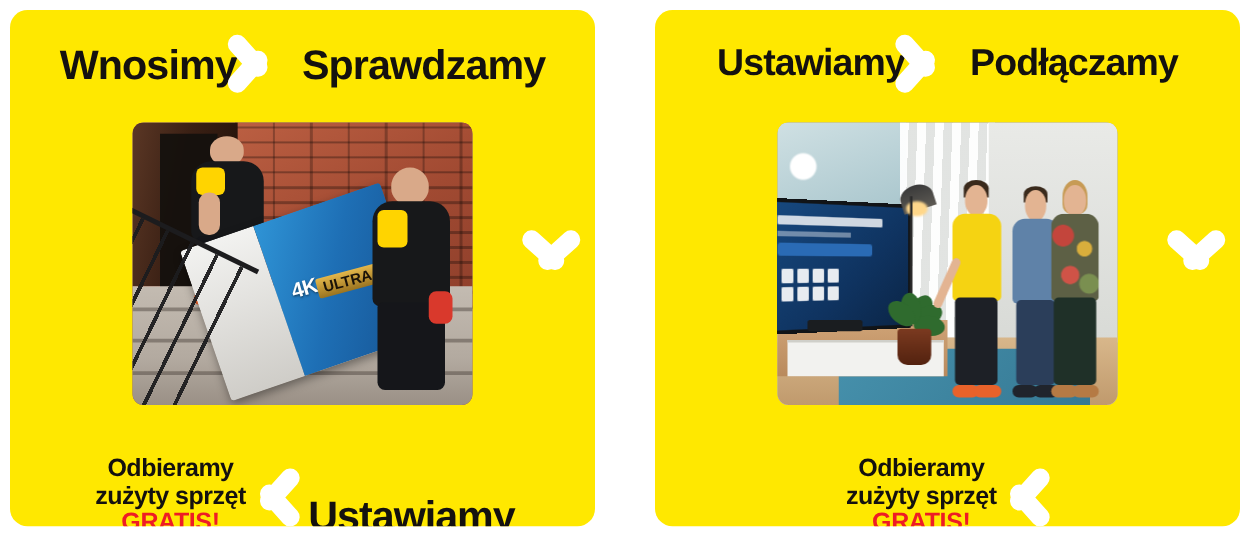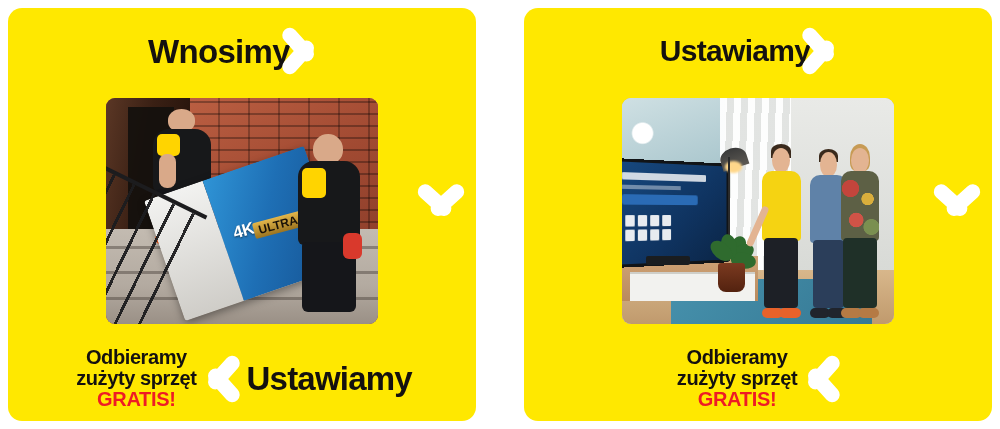--- a/index.html
+++ b/index.html
@@ -140,21 +140,21 @@
   }
   .card-2 .photo { width: 272px; height: 226px; }
 
   
   .row-bottom {
     position: absolute;
     left: 4px; right: 0;
     top: 320px;
     height: 101px;
     display: flex;
-    align-items: center;
+    align-items: flex-end;
     justify-content: center;
     gap: 4px;
     padding: 0 12px;
   }
 
   .recycle {
     text-align: center;
     line-height: 1.06;
     flex: 0 0 auto;
     padding-right: 2px;
@@ -484,20 +484,21 @@
 <div class="board">
 
   <div class="card card-1">
 
     <div class="row-top">
       <span class="step-label">Wnosimy</span>
       <span class="chev chev-right">
         <i class="a"></i>
           <i class="b"></i>
       </span>
+      <span class="step-label">Sprawdzamy</span>
     </div>
 
     <span class="chev chev-down">
       <i class="a"></i>
         <i class="b"></i>
     </span>
 
     <div class="photo-wrap">
       <div class="photo">
         <div class="p1-bg"></div>
@@ -553,20 +554,21 @@
   </div>
 
   <div class="card card-2">
 
     <div class="row-top">
       <span class="step-label">Ustawiamy</span>
       <span class="chev chev-right">
         <i class="a"></i>
           <i class="b"></i>
       </span>
+      <span class="step-label">Podłączamy</span>
     </div>
 
     <span class="chev chev-down">
       <i class="a"></i>
         <i class="b"></i>
     </span>
 
     <div class="photo-wrap">
       <div class="photo">
         <div class="p2-bg"></div>

